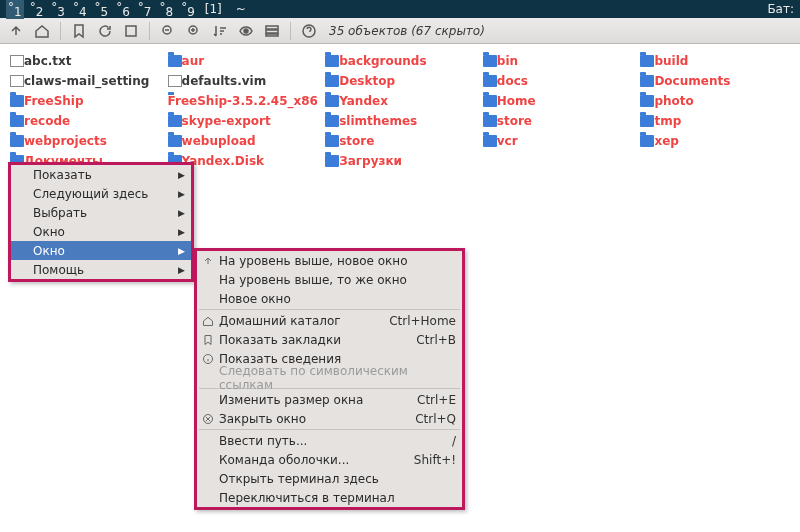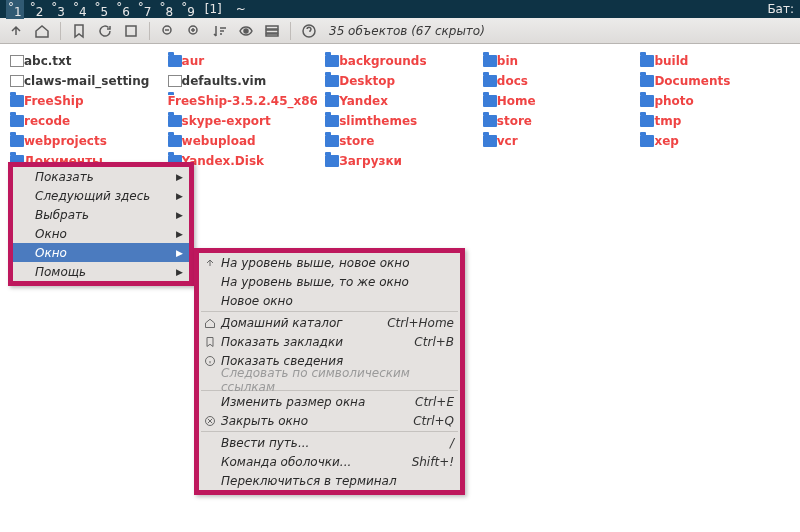--- a/index.html
+++ b/index.html
@@ -20,21 +20,21 @@
 
 .files { padding: 8px 10px; display: grid; grid-template-columns: repeat(5, 1fr); gap: 2px 8px; align-content: start; }
 .fitem { display: flex; align-items: center; color: #3a5ea0; height: 18px; white-space: nowrap; overflow: hidden; font-weight: bold; }
 .fitem .lbl { color: #ef4444; }
 .fitem .lbl.doc { color: #3a3a3a; }
 .ficon { width: 14px; height: 12px; display: inline-block; }
 .folder { background: #3b7dd8; border-radius: 1px; position: relative; }
 .folder:before { content: ""; position: absolute; top: -3px; left: 0; width: 6px; height: 3px; background: #3b7dd8; border-radius: 1px 1px 0 0; }
 .file { background: #fff; border: 1px solid #888; position: relative; }
 
-.ctx { position: absolute; background: #e5e2e0; border: 5px solid #be185d; box-shadow: 2px 2px 4px rgba(0,0,0,0.25); font-style: italic; }
+.ctx { position: absolute; background: #e5e2e0; border: 3px solid #be185d; box-shadow: 2px 2px 4px rgba(0,0,0,0.25); }
 .ctx.main { left: 8px; top: 162px; width: 186px; }
 .ctx.sub { left: 194px; top: 248px; width: 271px; }
 .mi { display: flex; align-items: center; height: 19px; padding: 0 6px 0 22px; color: #2a2a2a; position: relative; }
 .mi .arrow { margin-left: auto; font-size: 9px; color: #333; }
 .mi .sc { margin-left: auto; color: #333; }
 .mi.hi { background: #4b7bbf; color: #fff; }
 .mi.hi .arrow { color: #fff; }
 .mi.dis { color: #9a9a9a; }
 .mi .ic { position: absolute; left: 4px; width: 14px; height: 14px; display: flex; align-items: center; justify-content: center; }
 .mi .ic svg { width: 12px; height: 12px; stroke: #666; fill: none; stroke-width: 1.3; }
@@ -333,15 +333,18 @@
     <div class="msep"></div>
     <div class="mi">
       <span>Ввести путь...</span>
       <span class="sc">/</span>
     </div>
     <div class="mi">
       <span>Команда оболочки...</span>
       <span class="sc">Shift+!</span>
     </div>
     <div class="mi">
+      <span>Открыть терминал здесь</span>
+    </div>
+    <div class="mi">
       <span>Переключиться в терминал</span>
     </div>
   </div>
 
 </body></html>

